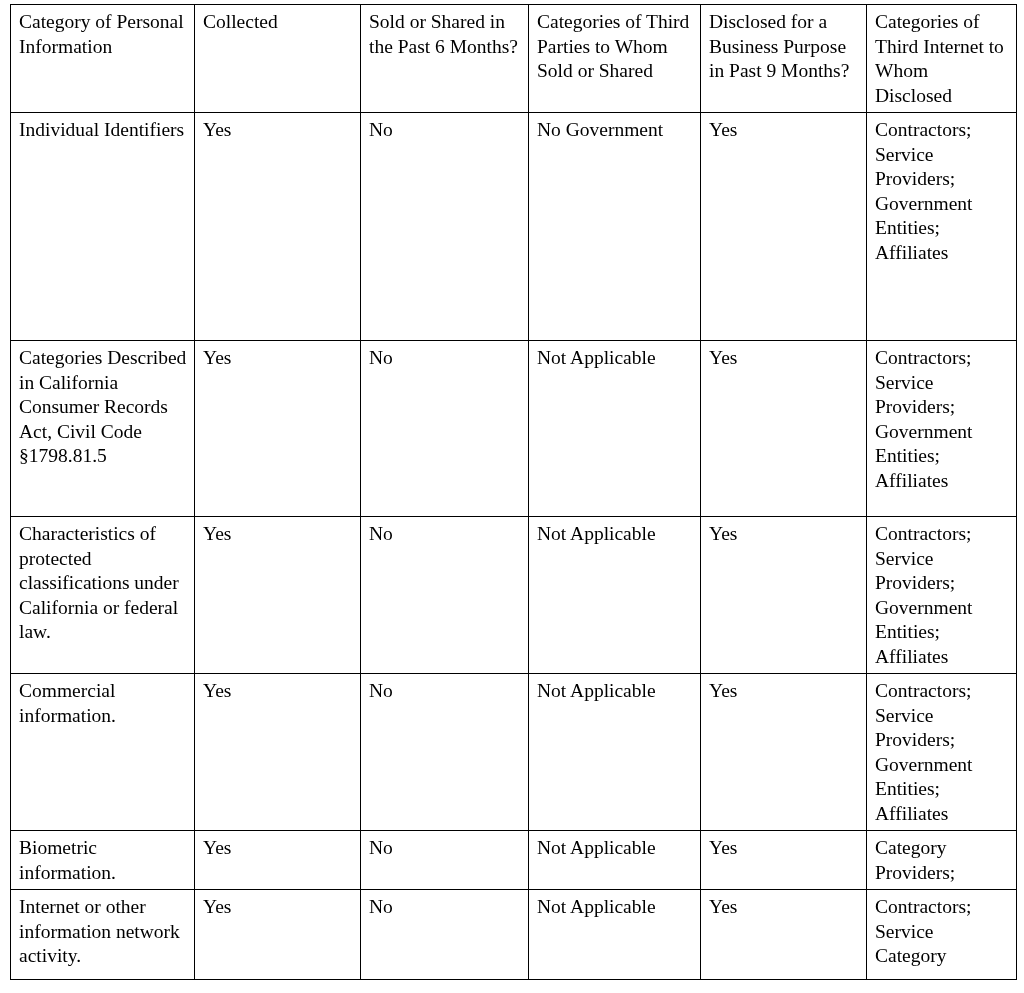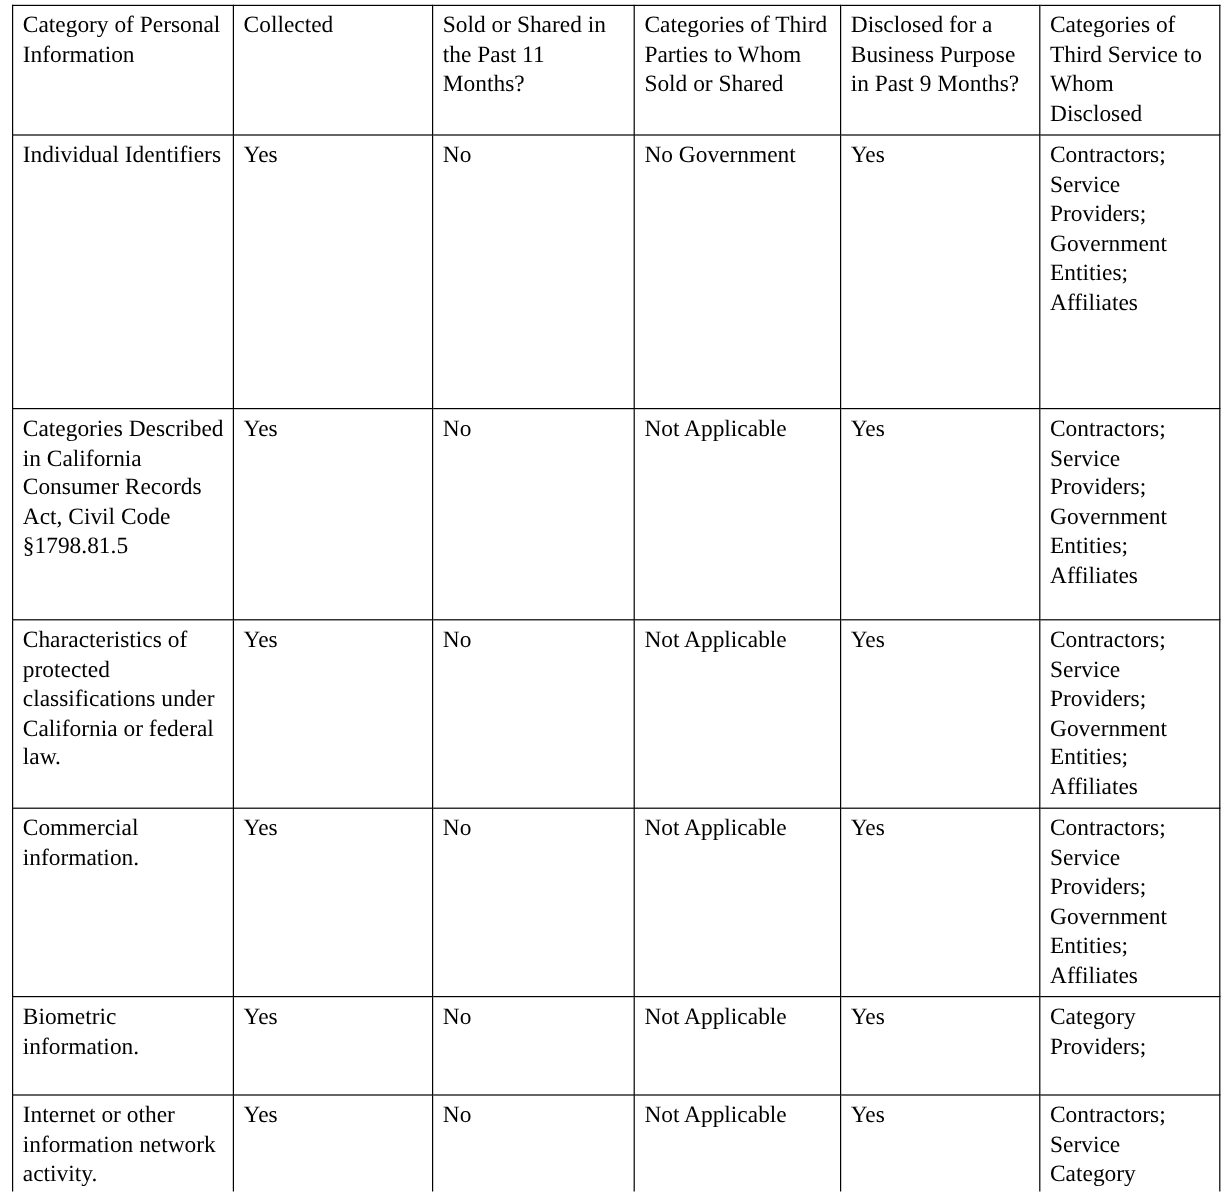--- a/index.html
+++ b/index.html
@@ -59,30 +59,30 @@
     </colgroup>
     <tbody>
       <tr class="row-header">
         <td>
             <span class="cell-text">Category of Personal Information</span>
           </td>
         <td>
             <span class="cell-text">Collected</span>
           </td>
         <td>
-            <span class="cell-text">Sold or Shared in the Past 11 Months?</span>
+            <span class="cell-text">Sold or Shared in the Past 6 Months?</span>
           </td>
         <td>
             <span class="cell-text">Categories of Third Parties to Whom Sold or Shared</span>
           </td>
         <td>
             <span class="cell-text">Disclosed for a Business Purpose in Past 9 Months?</span>
           </td>
         <td>
-            <span class="cell-text">Categories of Third Service to Whom Disclosed</span>
+            <span class="cell-text">Categories of Third Internet to Whom Disclosed</span>
           </td>
       </tr>
 
       <tr style="height:228px">
         <td>
             <span class="cell-text">Individual Identifiers</span>
           </td>
         <td>
             <span class="cell-text">Yes</span>
           </td>
@@ -156,21 +156,21 @@
             <span class="cell-text">Not Applicable</span>
           </td>
         <td>
             <span class="cell-text">Yes</span>
           </td>
         <td>
             <span class="cell-text">Contractors; Service Providers; Government Entities; Affiliates</span>
           </td>
       </tr>
 
-      <tr style="height:82px">
+      <tr style="height:59px">
         <td>
             <span class="cell-text">Biometric information.</span>
           </td>
         <td>
             <span class="cell-text">Yes</span>
           </td>
         <td>
             <span class="cell-text">No</span>
           </td>
         <td>

